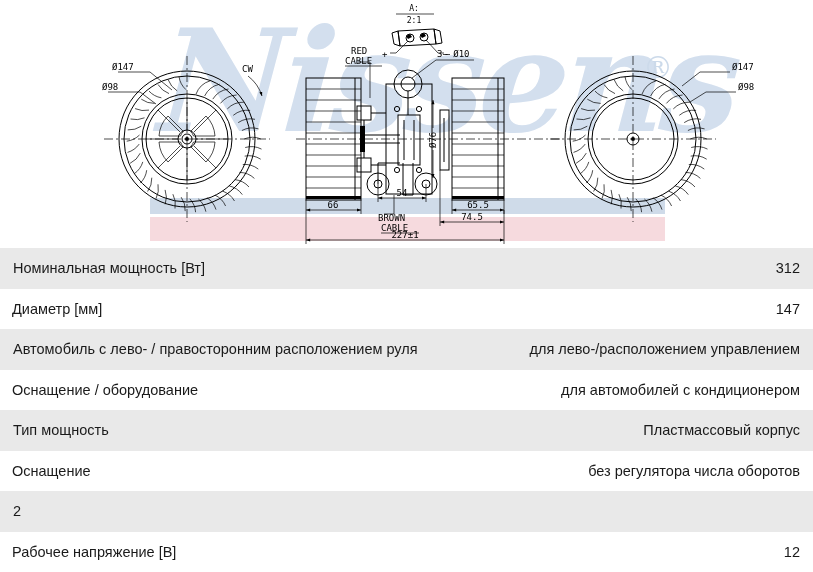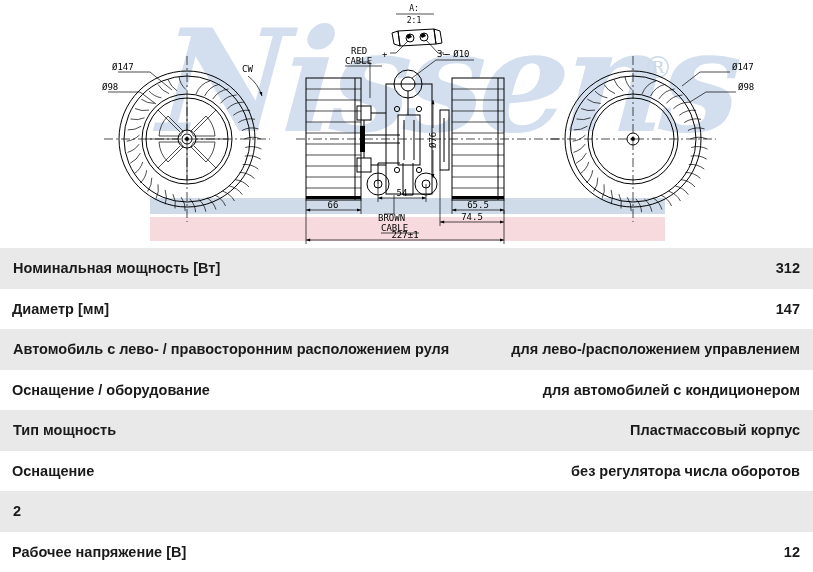--- a/index.html
+++ b/index.html
@@ -70,21 +70,20 @@
     width: 813px;
   }
   .spec-row {
     display: flex;
     align-items: center;
     justify-content: space-between;
     height: 40.5px;
     padding: 0 13px;
     font-size: 14.5px;
     color: #1a1a1a;
-    font-weight: bold;
   }
   .spec-row.odd  { background: #e9e9e9; }
   .spec-row.even { background: #ffffff; padding-left: 12px; }
   .spec-label {
     text-align: left;
     white-space: nowrap;
   }
   .spec-value {
     text-align: right;
     white-space: nowrap;

